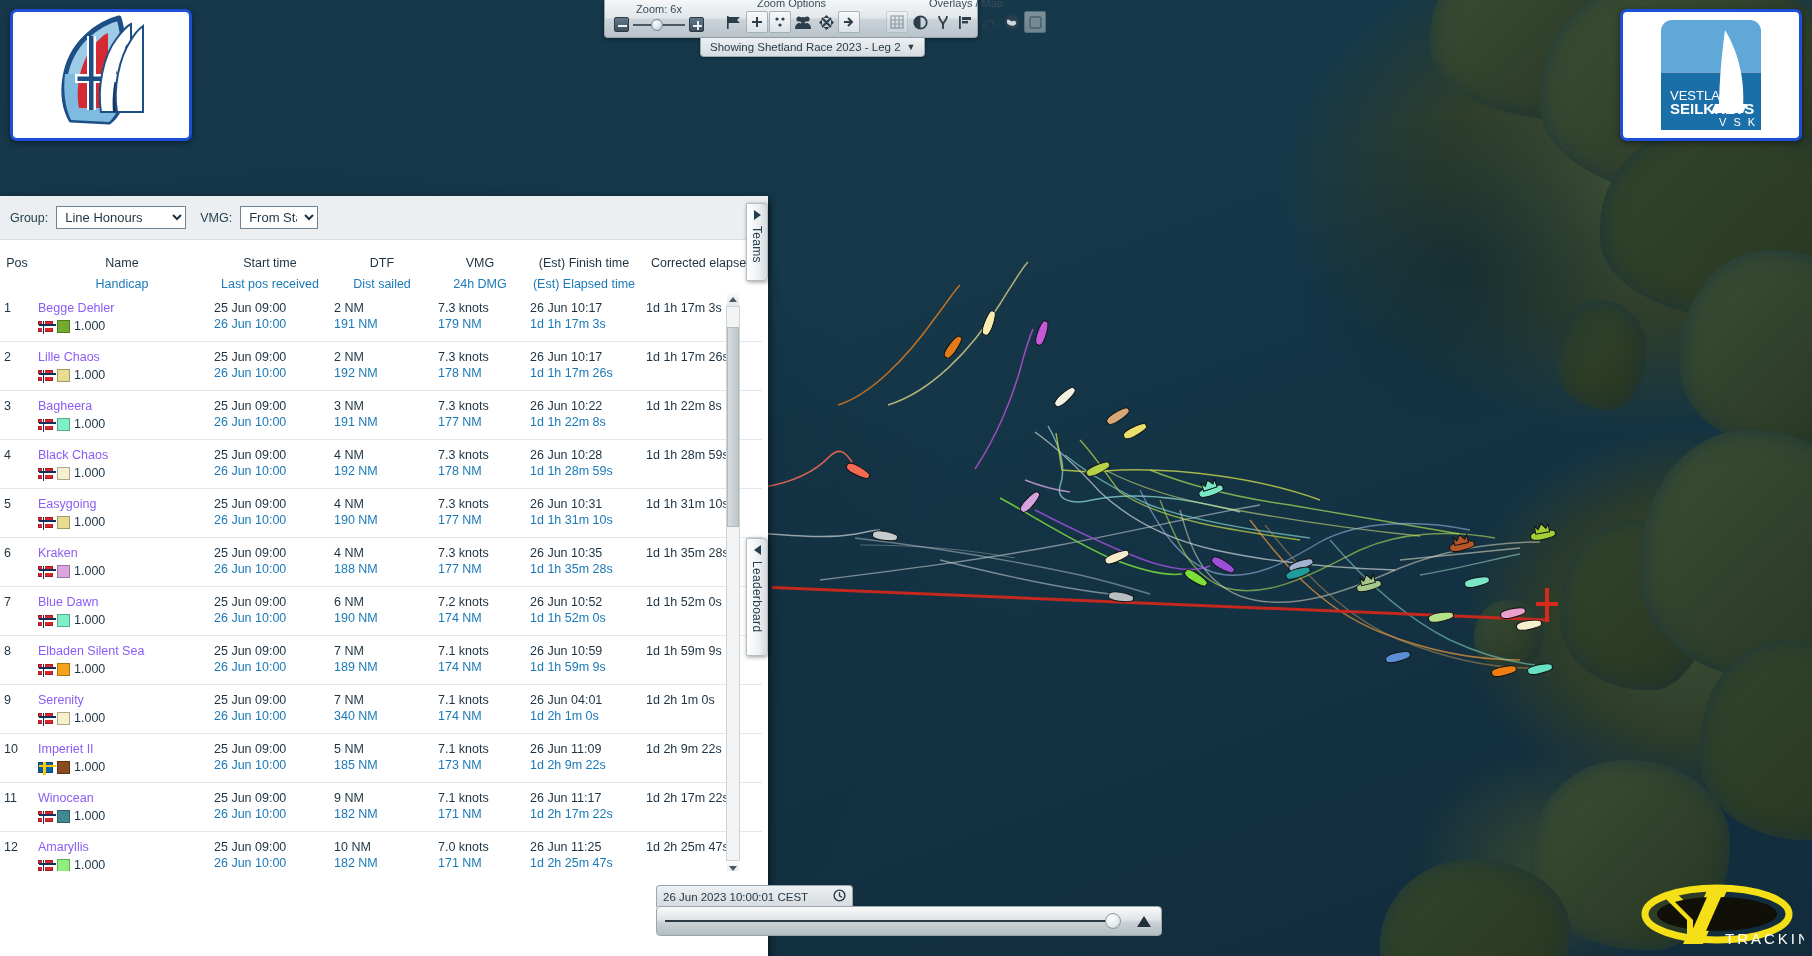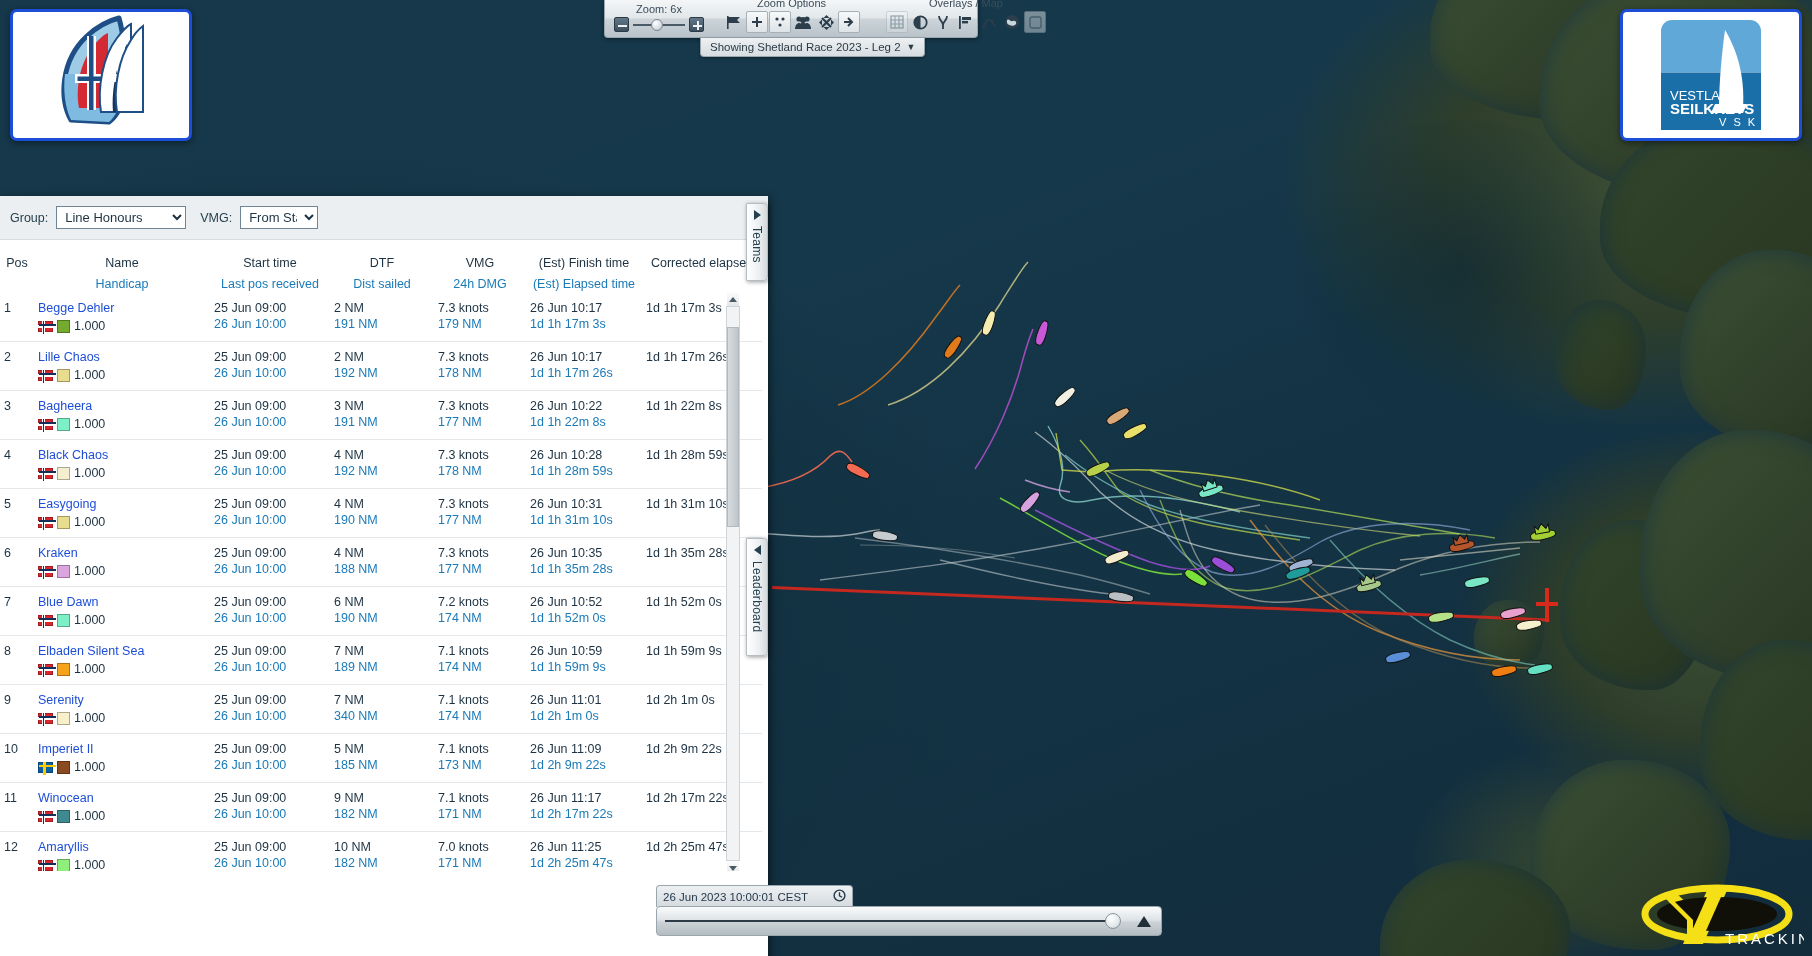--- a/index.html
+++ b/index.html
@@ -186,21 +186,21 @@
   }
   .th-sub { color: #1a7ab8; display: block; padding-top: 7px; font-size: 12.5px; }
   table.lb td {
     padding: 7px 4px 7px 4px;
     vertical-align: top;
     border-bottom: 1px solid #e4e8ea;
     color: #1d3242;
     font-size: 12.5px;
     line-height: 16px;
   }
-  td.sub-blue, .sub-blue { color: #1d4ed8; }
+  td.sub-blue, .sub-blue { color: #8b5cf6; }
   .cell-main { display:block; }
   .cell-sub { display:block; color: #1a7ab8; }
   .hc-row { display:flex; align-items:center; gap: 4px; margin-top:2px; }
   .flag {
     width: 15px; height: 11px;
     display:inline-block;
     border: 1px solid rgba(0,0,0,.25);
     position: relative;
     flex: 0 0 auto;
   }
@@ -970,21 +970,21 @@
               </td>
               <td>
                 <span class="cell-main">7 NM</span>
                 <span class="cell-sub">340 NM</span>
               </td>
               <td>
                 <span class="cell-main">7.1 knots</span>
                 <span class="cell-sub">174 NM</span>
               </td>
               <td>
-                <span class="cell-main">26 Jun 11:01</span>
+                <span class="cell-main">26 Jun 04:01</span>
                 <span class="cell-sub">1d 2h 1m 0s</span>
               </td>
               <td>
                 <span class="cell-main">1d 2h 1m 0s</span>
               </td>
             </tr>
             <tr>
               <td>
                 <span class="cell-main">10</span>
               </td>

